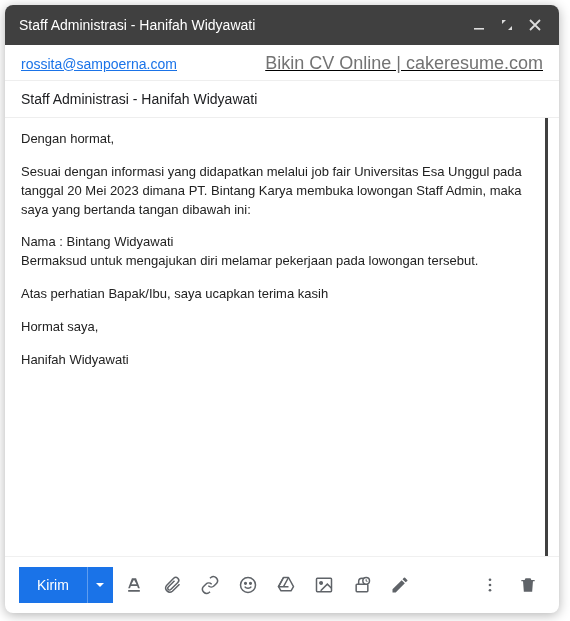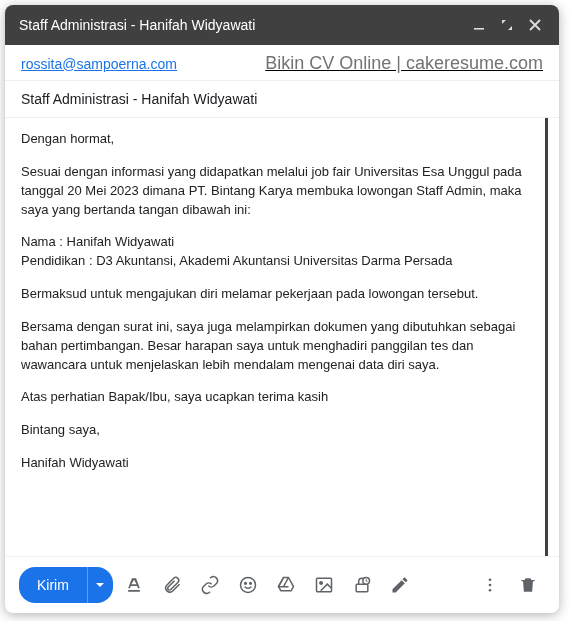--- a/index.html
+++ b/index.html
@@ -83,21 +83,21 @@
       display: flex;
       align-items: center;
       padding: 10px 14px;
       gap: 4px;
       border-top: 1px solid #f0f0f0;
     }
     .send-btn {
       display: flex;
       align-items: stretch;
       background: #1a73e8;
-      border-radius: 16px;
+      border-radius: 0;
       overflow: hidden;
       height: 36px;
     }
     .send-main {
       color: #fff;
       font-size: 14px;
       font-weight: 500;
       padding: 0 18px;
       display: flex;
       align-items: center;
@@ -154,26 +154,24 @@
   <div class="header-row">
     <span class="recipient">rossita@sampoerna.com</span>
     <span class="watermark">Bikin CV Online | cakeresume.com</span>
   </div>
 
   <div class="subject-row">Staff Administrasi - Hanifah Widyawati</div>
 
   <div class="body-area">
     <p>Dengan hormat,</p>
     <p>Sesuai dengan informasi yang didapatkan melalui job fair Universitas Esa Unggul pada tanggal 20 Mei 2023 dimana PT. Bintang Karya membuka lowongan Staff Admin, maka saya yang bertanda tangan dibawah ini:</p>
-    <p class="tight">Nama : Hanifah Widyawati</p>
-    <p>Pendidikan : D3 Akuntansi, Akademi Akuntansi Universitas Darma Persada</p>
+    <p class="tight">Nama : Bintang Widyawati</p>
     <p>Bermaksud untuk mengajukan diri melamar pekerjaan pada lowongan tersebut.</p>
-    <p>Bersama dengan surat ini, saya juga melampirkan dokumen yang dibutuhkan sebagai bahan pertimbangan. Besar harapan saya untuk menghadiri panggilan tes dan wawancara untuk menjelaskan lebih mendalam mengenai data diri saya.</p>
     <p>Atas perhatian Bapak/Ibu, saya ucapkan terima kasih</p>
-    <p>Bintang saya,</p>
+    <p>Hormat saya,</p>
     <p>Hanifah Widyawati</p>
   </div>
 
   <div class="toolbar">
     <div class="send-btn">
       <button class="send-main">Kirim</button>
       <span class="send-drop">
         <svg width="8" height="8" viewBox="0 0 8 8" fill="#fff">
             <path d="M0 2l4 4 4-4z"></path>
           </svg>

